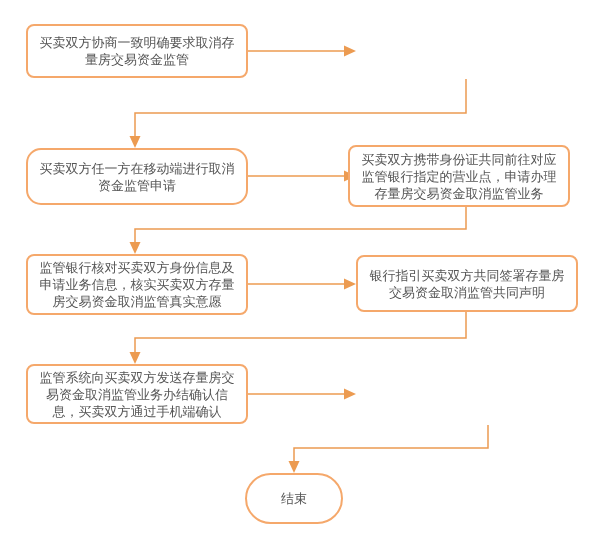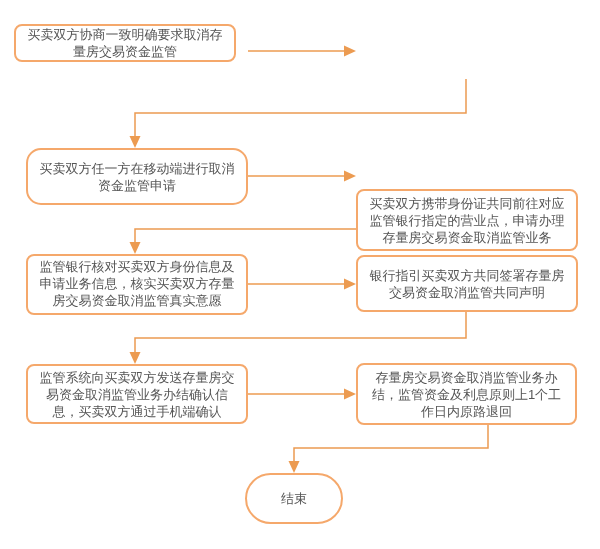--- a/index.html
+++ b/index.html
@@ -45,25 +45,25 @@
     justify-content: center;
     text-align: center;
     padding: 2px 9px;
     word-break: break-all;
   }
   .node.terminator {
     border-radius: 26px;
     padding: 2px 6px;
   }
   
-  #n0 { left: 14px;  top: 24px;  width: 222px; height: 38px; }
+  #n0 { left: 26px;  top: 24px;  width: 222px; height: 54px; }
   #n1 { left: 356px; top: 23px;  width: 221px; height: 56px; }
   #n2 { left: 26px;  top: 148px; width: 222px; height: 57px; border-radius: 15px; }
-  #n3 { left: 356px; top: 145px; width: 222px; height: 62px; margin-top: 44px; }
-  #n4 { left: 26px;  top: 254px; width: 222px; height: 61px; font-family: Liberation Mono, monospace; }
+  #n3 { left: 348px; top: 145px; width: 222px; height: 62px; }
+  #n4 { left: 26px;  top: 254px; width: 222px; height: 61px; }
   #n5 { left: 356px; top: 255px; width: 222px; height: 57px; }
   #n6 { left: 26px;  top: 364px; width: 222px; height: 60px; }
   #n7 { left: 356px; top: 363px; width: 221px; height: 62px; }
   #n8 { left: 245px; top: 473px; width: 98px;  height: 51px; }
 </style>
 </head>
 <body>
 
 <div id="canvas">
 
@@ -128,21 +128,18 @@
   </div>
 
   <div id="n5" class="node">
     <span>银行指引买卖双方共同签署存量房交易资金取消监管共同声明</span>
   </div>
 
   <div id="n6" class="node">
     <span>监管系统向买卖双方发送存量房交易资金取消监管业务办结确认信息，买卖双方通过手机端确认</span>
   </div>
 
-  <div id="n7" class="node">
-    <span>存量房交易资金取消监管业务办结，监管资金及利息原则上1个工作日内原路退回</span>
-  </div>
 
   <div id="n8" class="node terminator">
     <span>结束</span>
   </div>
 
 </div>
 
 </body></html>

